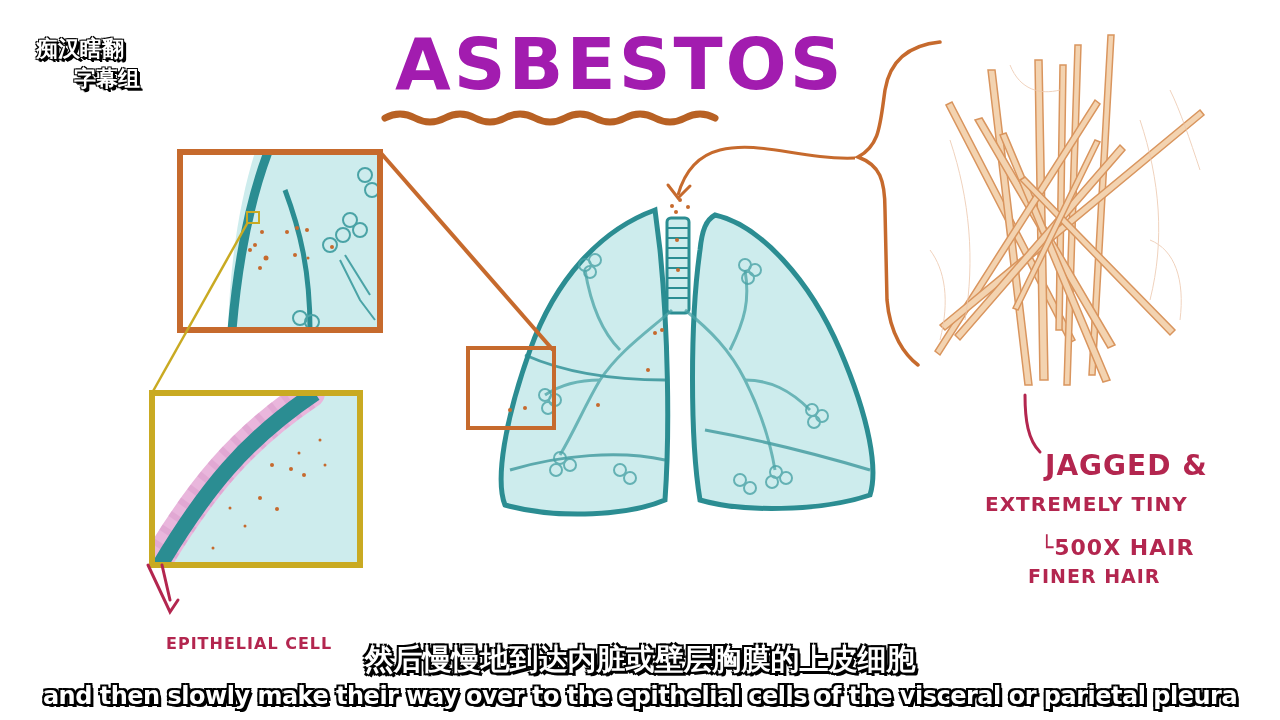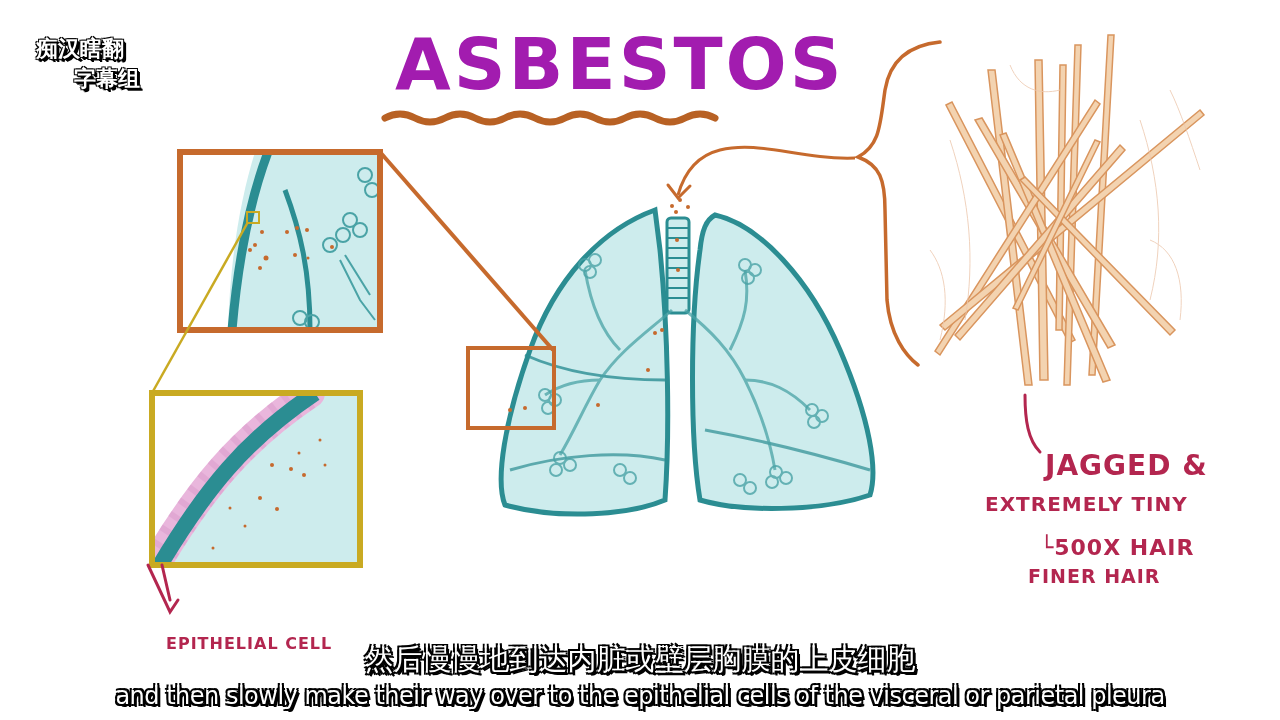--- a/index.html
+++ b/index.html
@@ -8,21 +8,21 @@
   .watermark { position: absolute; left: 36px; top: 34px; font-family: "DejaVu Sans", sans-serif; font-weight: bold; color: #ffffff; font-size: 22px; line-height: 30px;
     text-shadow: -1px -1px 0 #000, 1px -1px 0 #000, -1px 1px 0 #000, 1px 1px 0 #000, 2px 2px 0 #000, 3px 3px 0 #000; }
   .watermark .l2 { display: block; padding-left: 38px; }
   .title { position: absolute; left: 395px; top: 22px; font-family: "DejaVu Sans", sans-serif; font-weight: bold; font-size: 72px; color: #a21caf; letter-spacing: 3px; }
   .hand { font-family: "DejaVu Sans", sans-serif; color: #b3264f; font-weight: bold; letter-spacing: 1px; }
   .lbl-jag { position: absolute; left: 1045px; top: 449px; font-size: 28px; }
   .lbl-ext { position: absolute; left: 985px; top: 492px; font-size: 20px; }
   .lbl-500 { position: absolute; left: 1040px; top: 535px; font-size: 22px; }
   .lbl-hair { position: absolute; left: 1028px; top: 565px; font-size: 19px; }
   .lbl-epi { position: absolute; left: 166px; top: 598px; font-size: 16px; margin-top: 36px; }
-  .sub { position: absolute; left: 0; width: 1280px; text-align: center; color: #ffffff; font-weight: normal;
+  .sub { position: absolute; left: 0; width: 1280px; text-align: center; color: #ffffff; font-weight: bold;
     text-shadow: -2px -2px 0 #000, 2px -2px 0 #000, -2px 2px 0 #000, 2px 2px 0 #000, 0 2px 0 #000, 2px 0 0 #000, 3px 3px 0 #000; }
   .sub-zh { top: 640px; font-size: 29px; font-family: "DejaVu Sans", sans-serif; }
   .sub-en { top: 682px; font-size: 24px; font-family: "DejaVu Sans", sans-serif; letter-spacing: -0.5px; }
 </style>
 </head>
 <body>
 
 <svg class="scene" width="1280" height="720" viewBox="0 0 1280 720">
 
   <path d="M385 118 q15 -8 30 0 t30 0 t30 0 t30 0 t30 0 t30 0 t30 0 t30 0 t30 0 t30 0 t30 0" fill="none" stroke="#b86124" stroke-width="7" stroke-linecap="round"></path>

